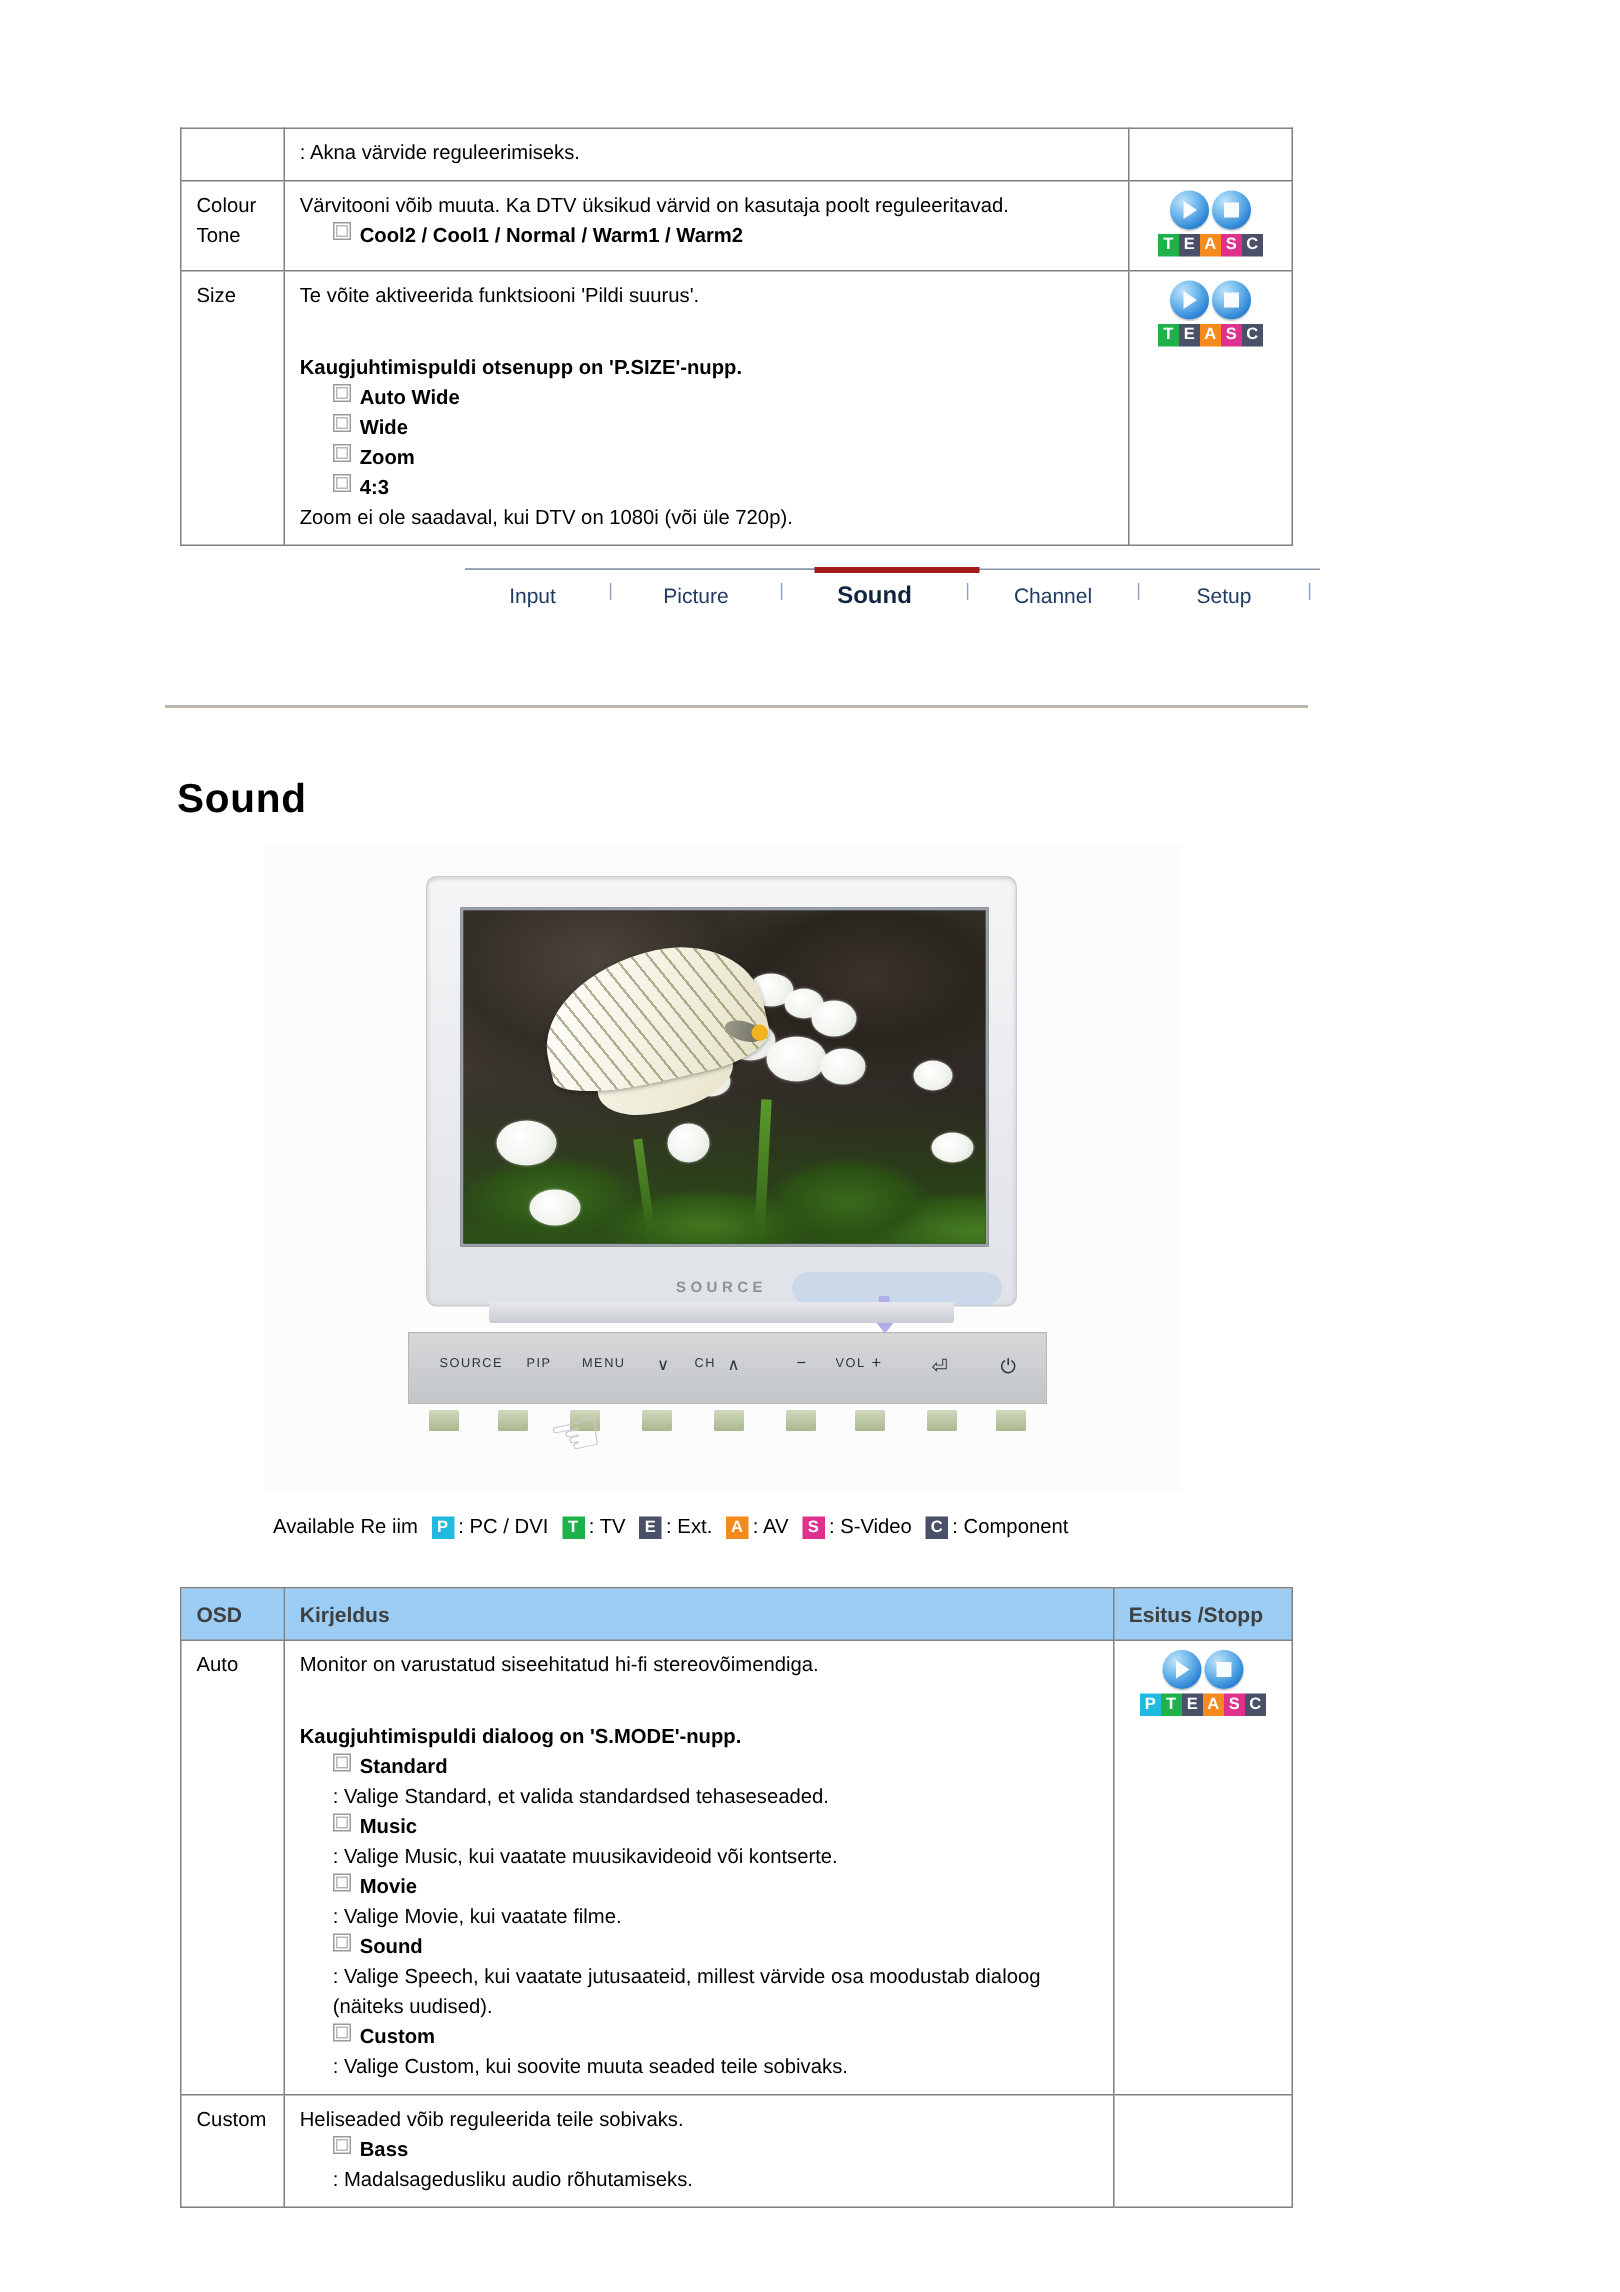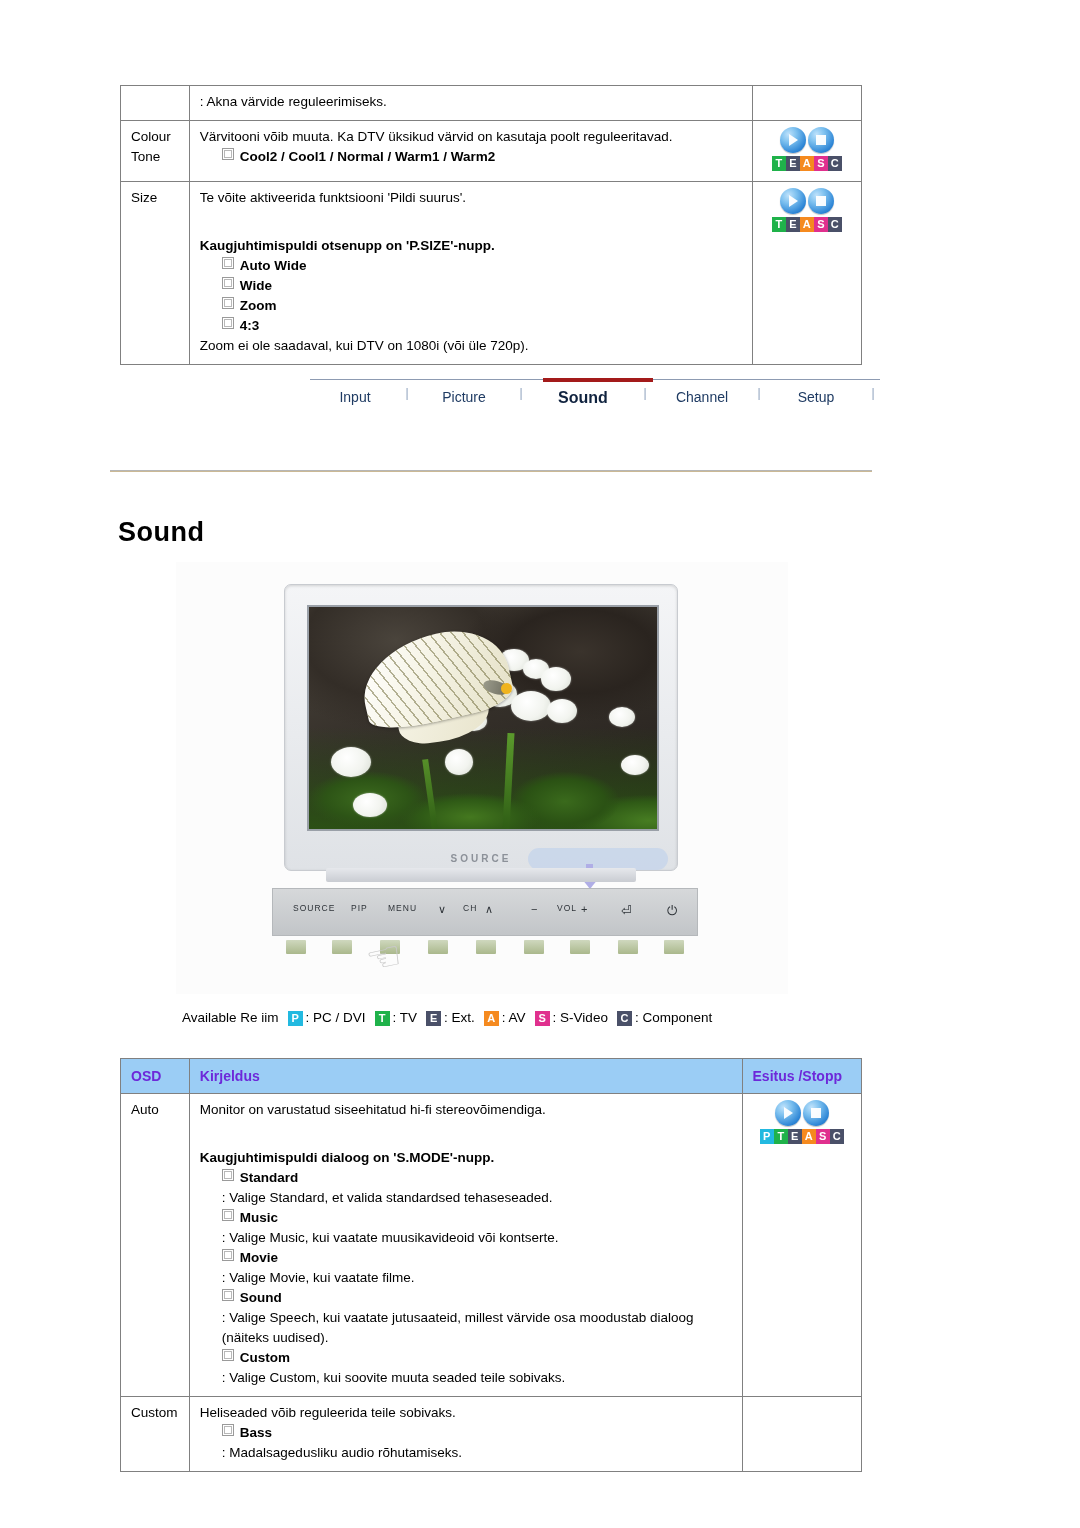--- a/index.html
+++ b/index.html
@@ -155,21 +155,21 @@
   .modeline{position:absolute;left:182px;top:1010px;font-size:13.5px;color:#000;
             display:flex;align-items:center;white-space:nowrap;}
   .modeline .sq{
     display:inline-block;width:15px;height:15px;line-height:15px;text-align:center;
     color:#fff;font-weight:bold;font-size:11px;margin:0 3px 0 9px;
     position:relative;top:1px;}
 
   
   .sndtable{position:absolute;left:120px;top:1058px;width:742px;}
   .sndtable th{background:#9bcdf5;font-weight:bold;font-size:14px;
-               text-align:left;padding:7px 10px;color:#6d28d9;}
+               text-align:left;padding:7px 10px;color:#404040;}
   .th-osd{width:68px;}
   .th-desc{width:546px;}
   .th-icon{width:118px;}
   .first-table{position:absolute;left:120px;top:85px;width:742px;}
 </style>
 </head>
 <body>
 
 <div class="page">
 

